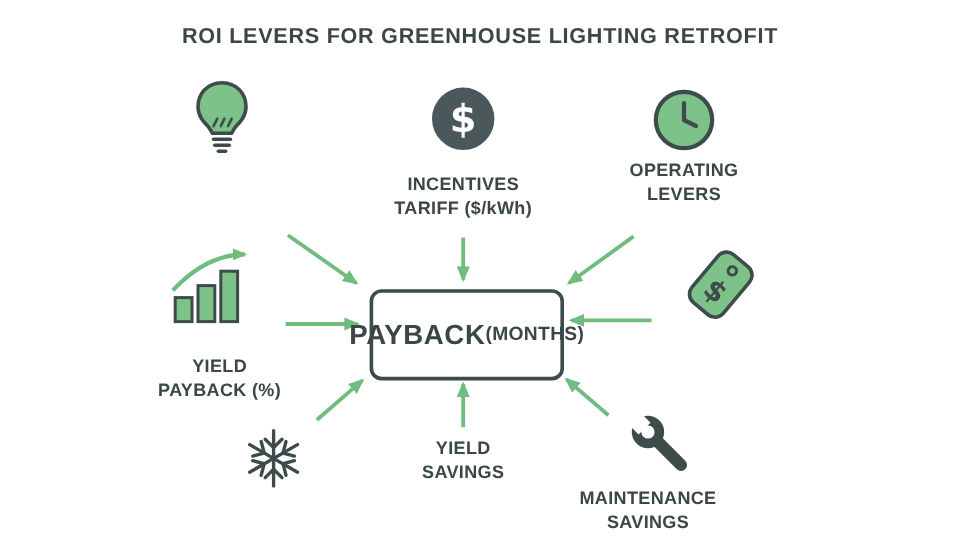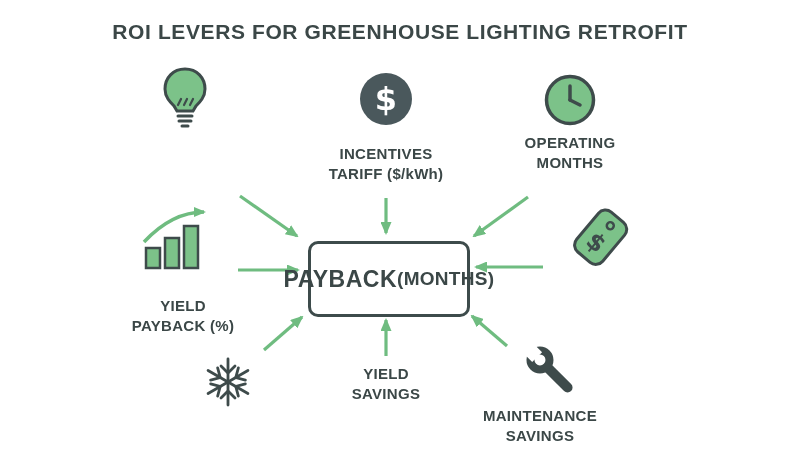--- a/index.html
+++ b/index.html
@@ -2,36 +2,36 @@
 <html><head>
 <meta charset="utf-8">
 <style>
   html,body{margin:0;padding:0;background:#ffffff;}
   .canvas{
     position:relative;width:800px;height:450px;background:#ffffff;overflow:hidden;
     font-family:"Liberation Sans", sans-serif;
   }
   .title{
     position:absolute;top:20px;left:0;width:800px;text-align:center;
-    font-size:21px;font-weight:700;letter-spacing:.6px;color:#3b4747;
+    font-size:18px;font-weight:700;letter-spacing:.6px;color:#3b4747;
   }
   .label{
     position:absolute;text-align:center;font-weight:700;color:#3b4747;
     font-size:15px;line-height:1.32;letter-spacing:.3px;
   }
   .icon{position:absolute;}
   .arrows{position:absolute;left:0;top:0;width:800px;height:450px;pointer-events:none;}
   .payback-box{
     position:absolute;left:308px;top:241px;width:156px;height:70px;
     border:3px solid #3d4b4b;border-radius:10px;background:#ffffff;
     display:flex;flex-direction:row;align-items:center;justify-content:center;
     color:#3b4747;
   }
   .payback-box .big{font-size:23px;font-weight:700;letter-spacing:.5px;}
-  .payback-box .small{font-size:19px;font-weight:700;letter-spacing:.3px;}
+  .payback-box .small{font-size:16px;font-weight:700;letter-spacing:.3px;}
 </style>
 </head>
 <body>
 
 <div class="canvas">
 
   <div class="title">ROI LEVERS FOR GREENHOUSE LIGHTING RETROFIT</div>
 
   <svg class="arrows" width="800" height="450">
     <defs>
@@ -81,21 +81,21 @@
 
   <svg class="icon" style="left:542px;top:72px;" width="56" height="56" viewBox="0 0 56 56">
     <circle cx="28" cy="28" r="23.5" fill="#7cc289" stroke="#3e4b4b" stroke-width="3.5"></circle>
     <g stroke="#3e4b4b" stroke-width="3.5" stroke-linecap="round">
       <line x1="28" y1="28" x2="28" y2="14"></line>
       <line x1="28" y1="28" x2="38" y2="33"></line>
     </g>
   </svg>
   <div class="label" style="left:495px;top:133px;width:150px;">
     <div>OPERATING</div>
-    <div>MONTHS</div>
+    <div>LEVERS</div>
   </div>
 
   <svg class="icon" style="left:138px;top:206px;" width="84" height="66" viewBox="0 0 84 66">
     <defs>
       <marker id="ah2" markerUnits="userSpaceOnUse" markerWidth="12" markerHeight="10" refX="10" refY="5" orient="auto">
         <path d="M0,0 L12,5 L0,10 z" fill="#6fbc80"></path>
       </marker>
     </defs>
     <g fill="#7cc289" stroke="#3e4b4b" stroke-width="2.5">
       <rect x="8" y="42" width="14" height="20"></rect>

